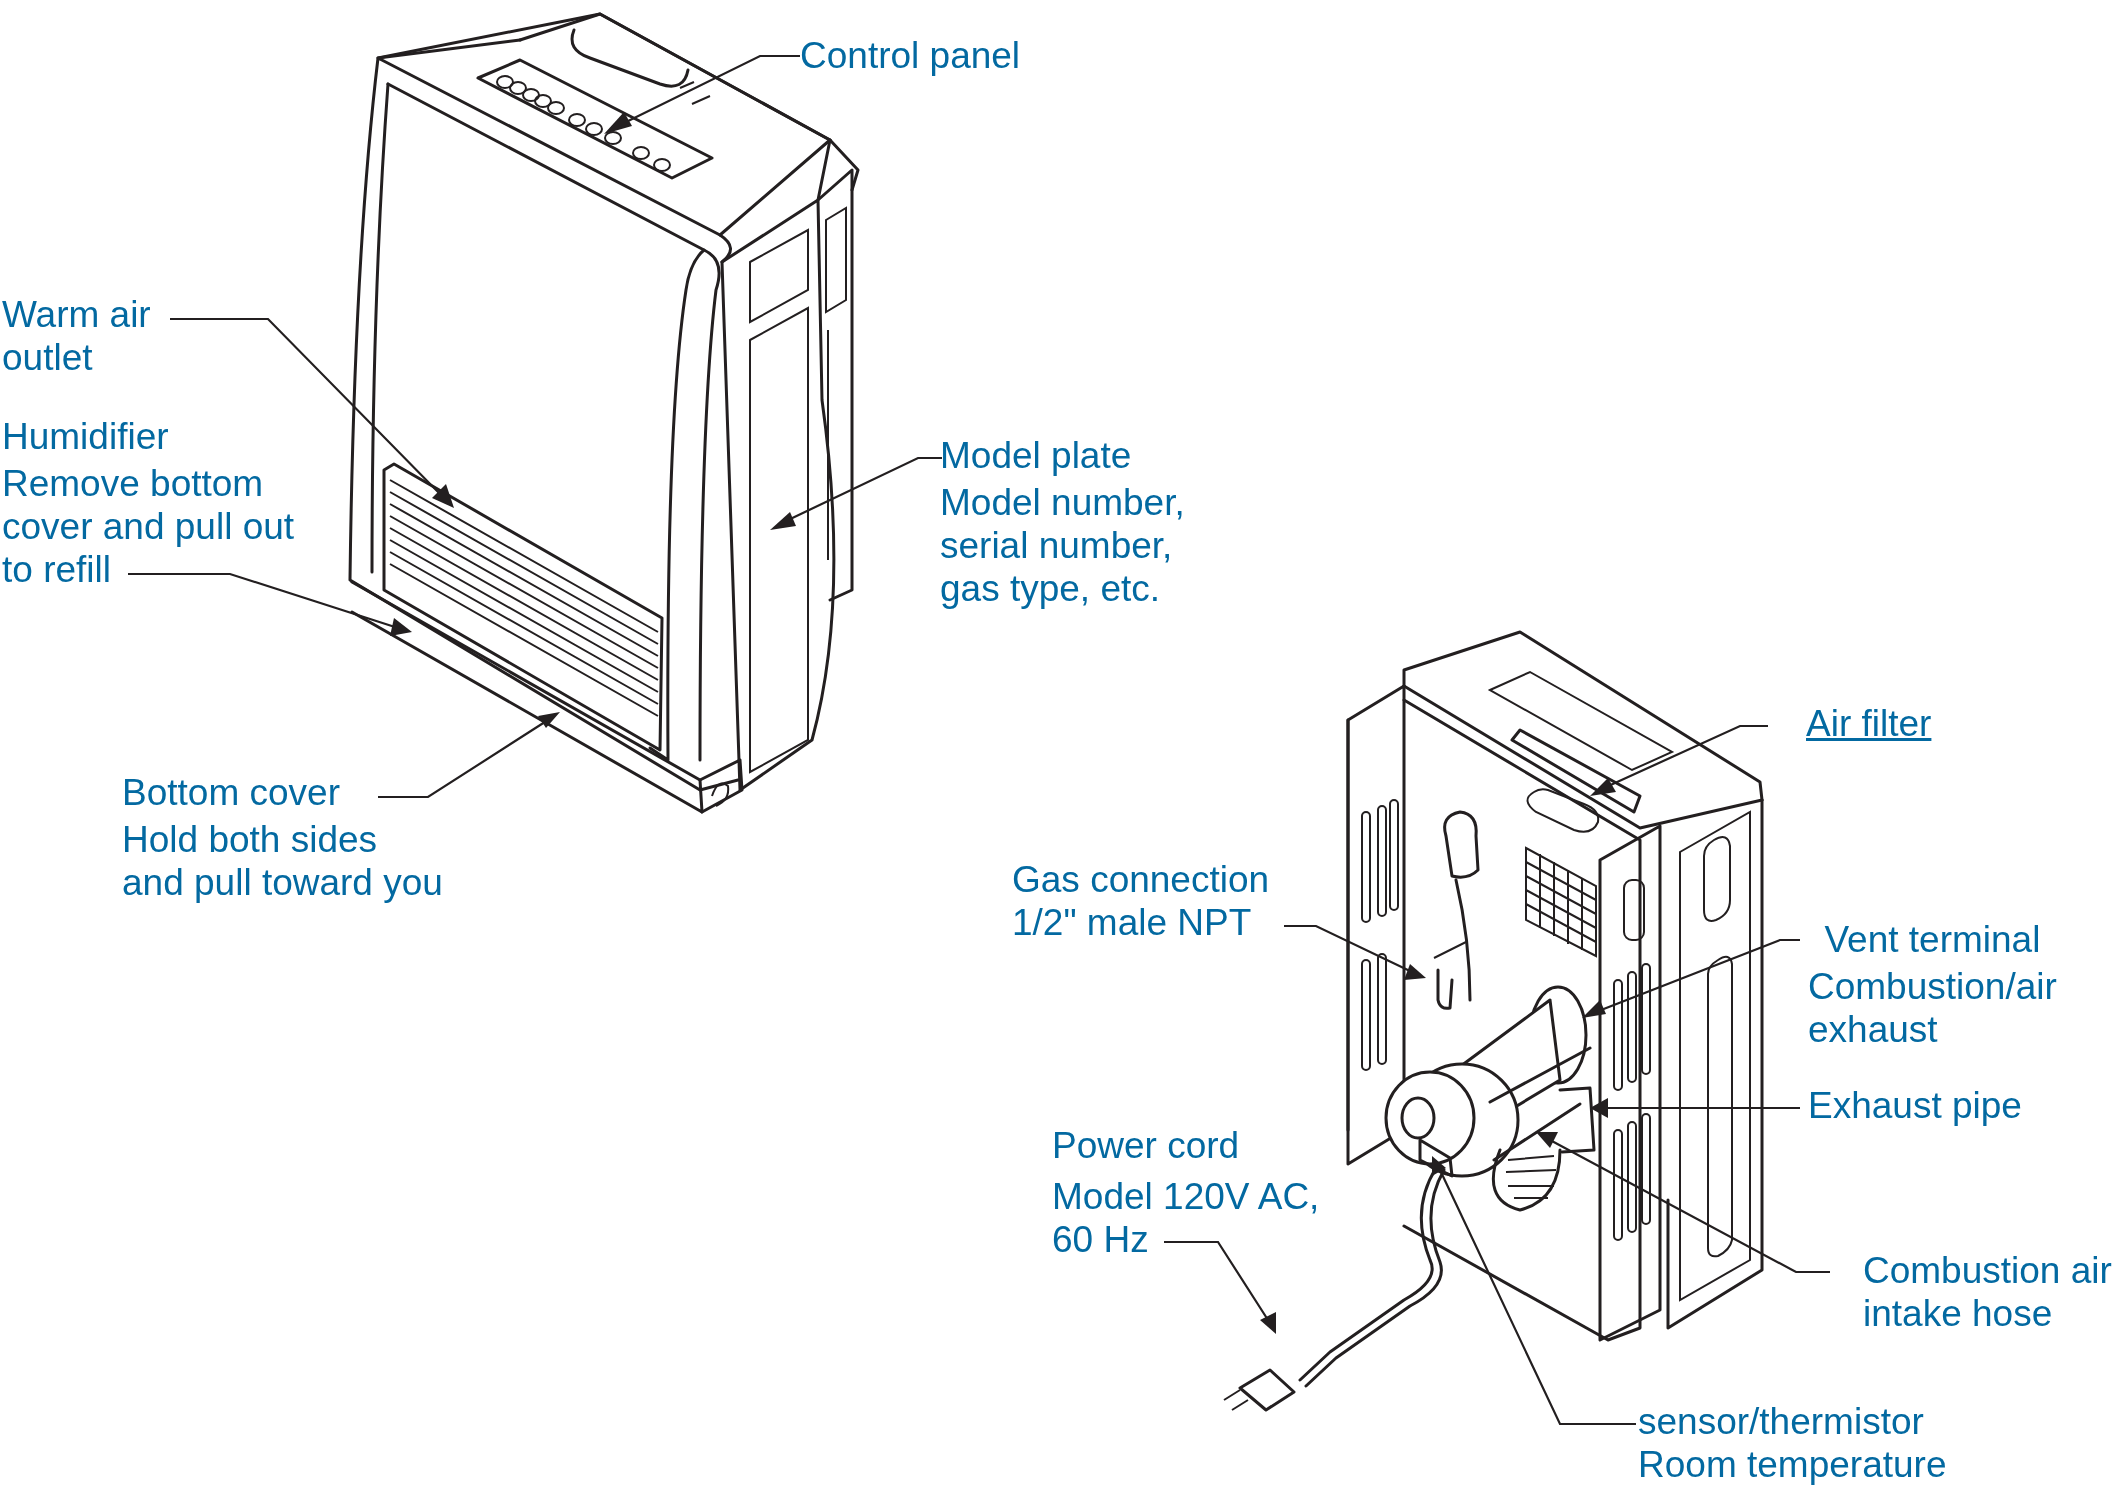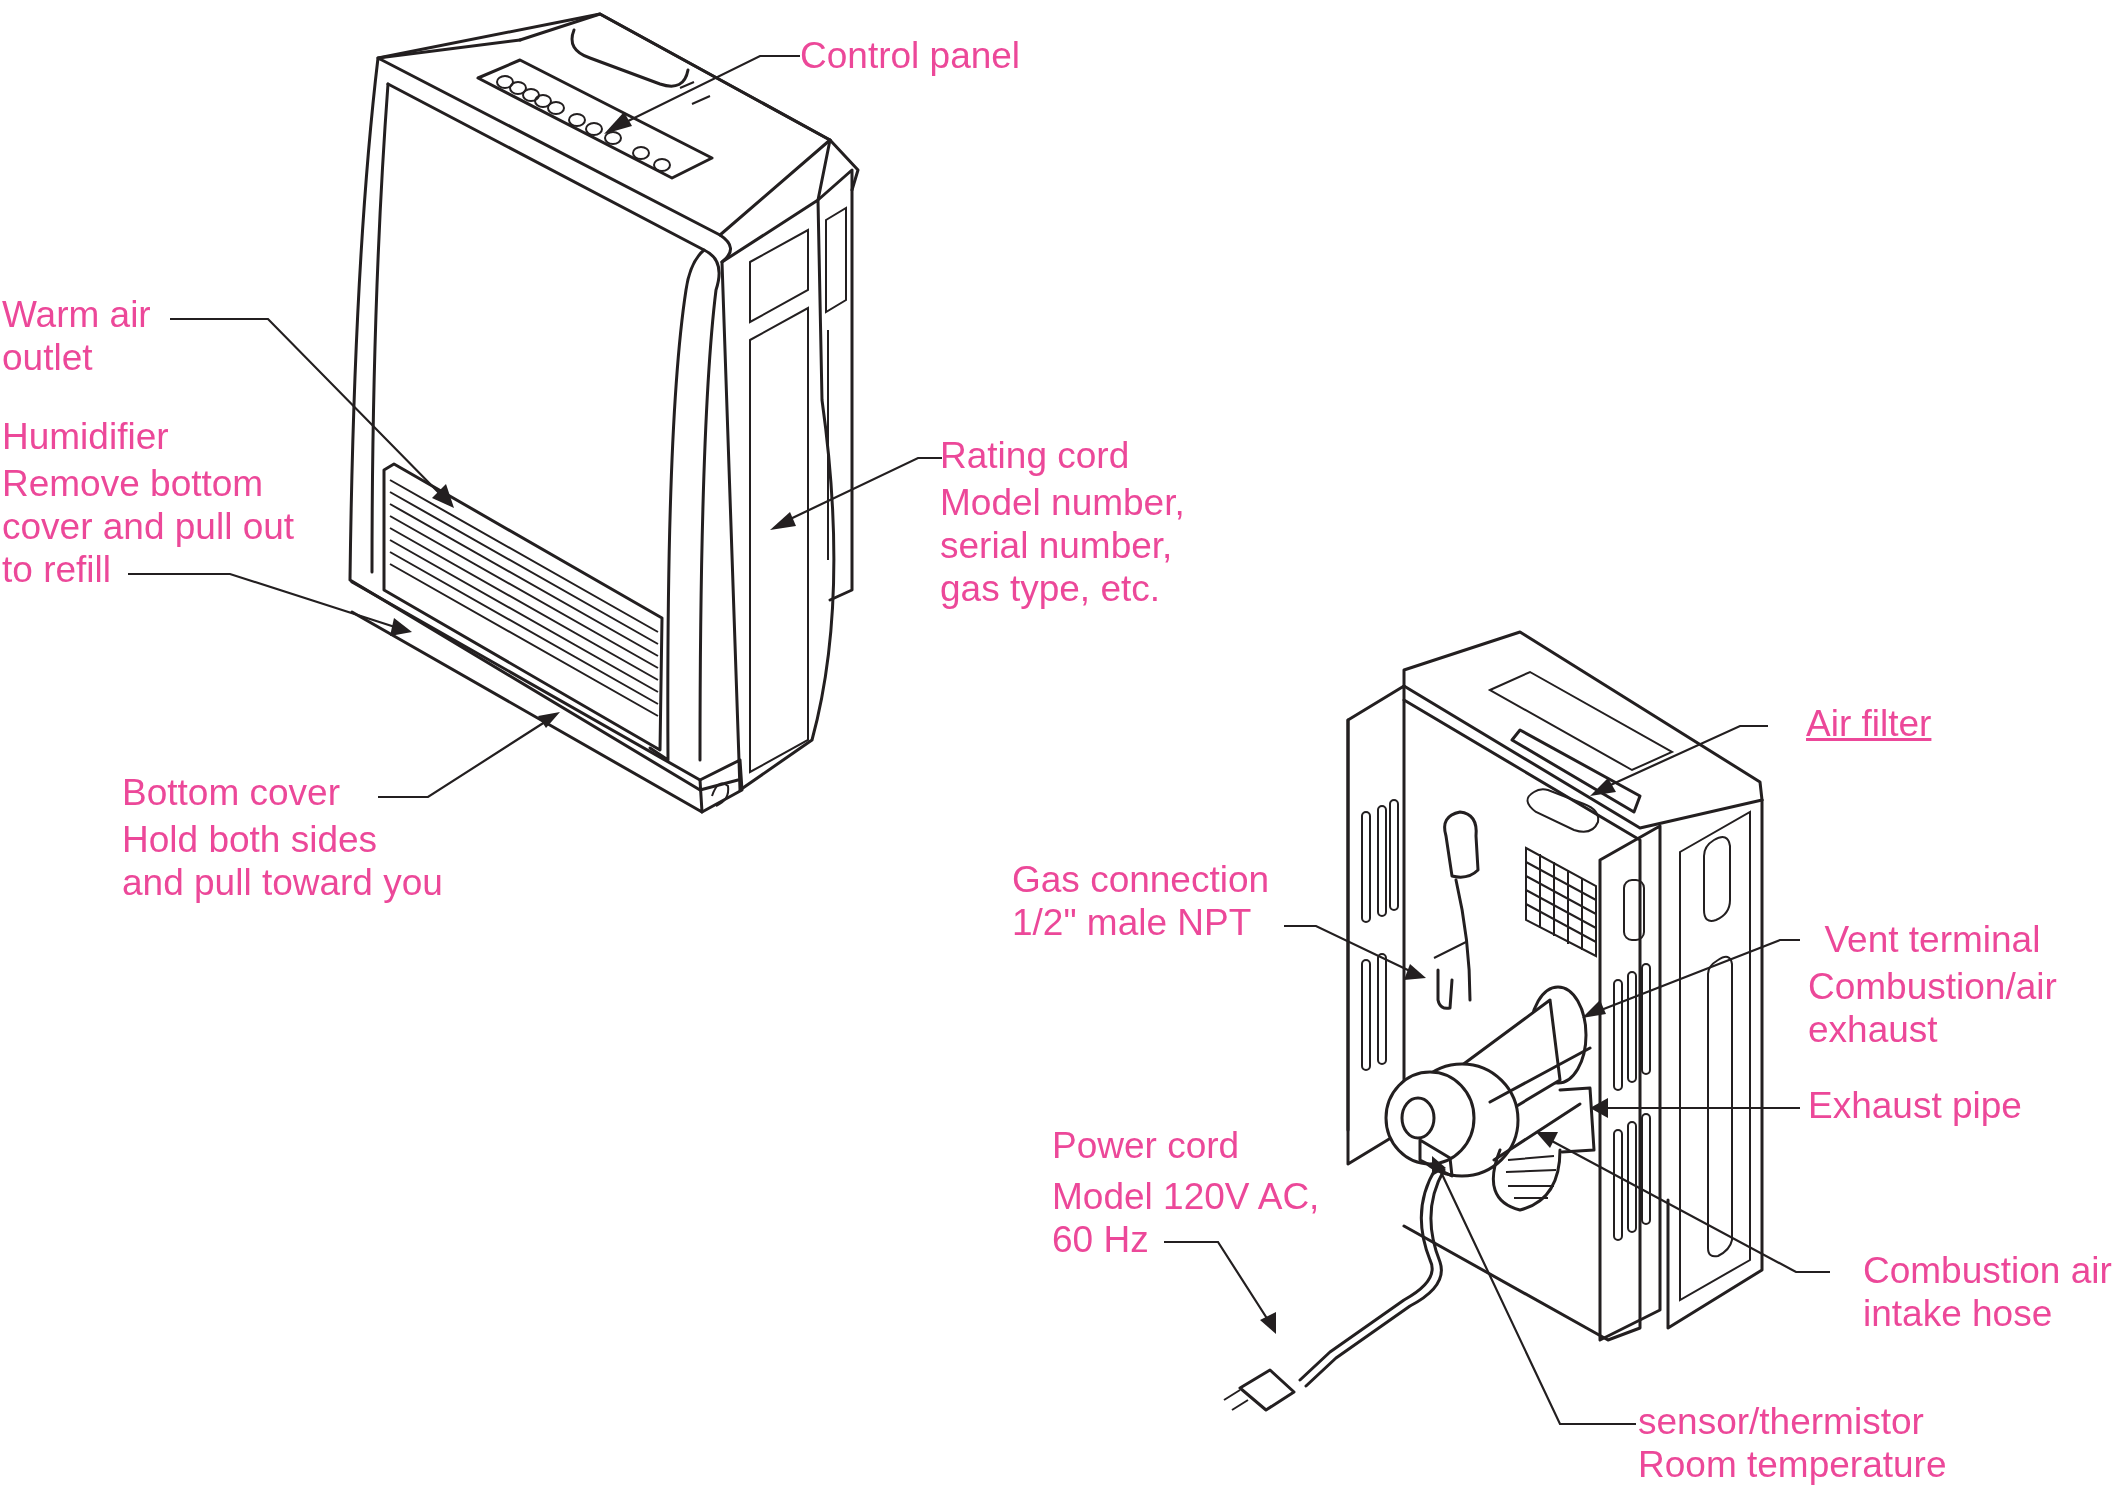--- a/index.html
+++ b/index.html
@@ -1,19 +1,19 @@
 <!DOCTYPE html>
 <html><head>
 <meta charset="utf-8">
 <style>
   html, body { margin: 0; padding: 0; background: #ffffff; }
   body { width: 2118px; height: 1496px; position: relative; overflow: hidden;
          font-family: "Liberation Sans", sans-serif; color: #231f20; }
   svg.art { position: absolute; left: 0; top: 0; }
-  .lbl { position: absolute; font-size: 37px; line-height: 43px; white-space: nowrap; color: #ec4899; }
+  .lbl { position: absolute; font-size: 37px; line-height: 43px; white-space: nowrap; color: #0369a1; }
   .lbl div { display: block; }
   .line { stroke: #231f20; stroke-width: 3; fill: none; stroke-linejoin: round; stroke-linecap: round; }
   .thin { stroke: #231f20; stroke-width: 2; fill: none; }
   .leader { stroke: #231f20; stroke-width: 2.2; fill: none; }
   .arrow { fill: #231f20; stroke: none; }
   .wfill { fill: #ffffff; }
 </style>
 </head>
 <body>
 
@@ -184,21 +184,21 @@
 </div>
 
 <div class="lbl" style="left:2px; top:415px;">
   <div style="margin-bottom:4px;">Humidifier</div>
   <div>Remove bottom</div>
   <div>cover and pull out</div>
   <div>to refill</div>
 </div>
 
 <div class="lbl" style="left:940px; top:434px;">
-  <div style="margin-bottom:4px;">Rating cord</div>
+  <div style="margin-bottom:4px;">Model plate</div>
   <div>Model number,</div>
   <div>serial number,</div>
   <div>gas type, etc.</div>
 </div>
 
 <div class="lbl" style="left:122px; top:771px;">
   <div style="margin-bottom:4px;">Bottom cover</div>
   <div>Hold both sides</div>
   <div>and pull toward you</div>
 </div>

